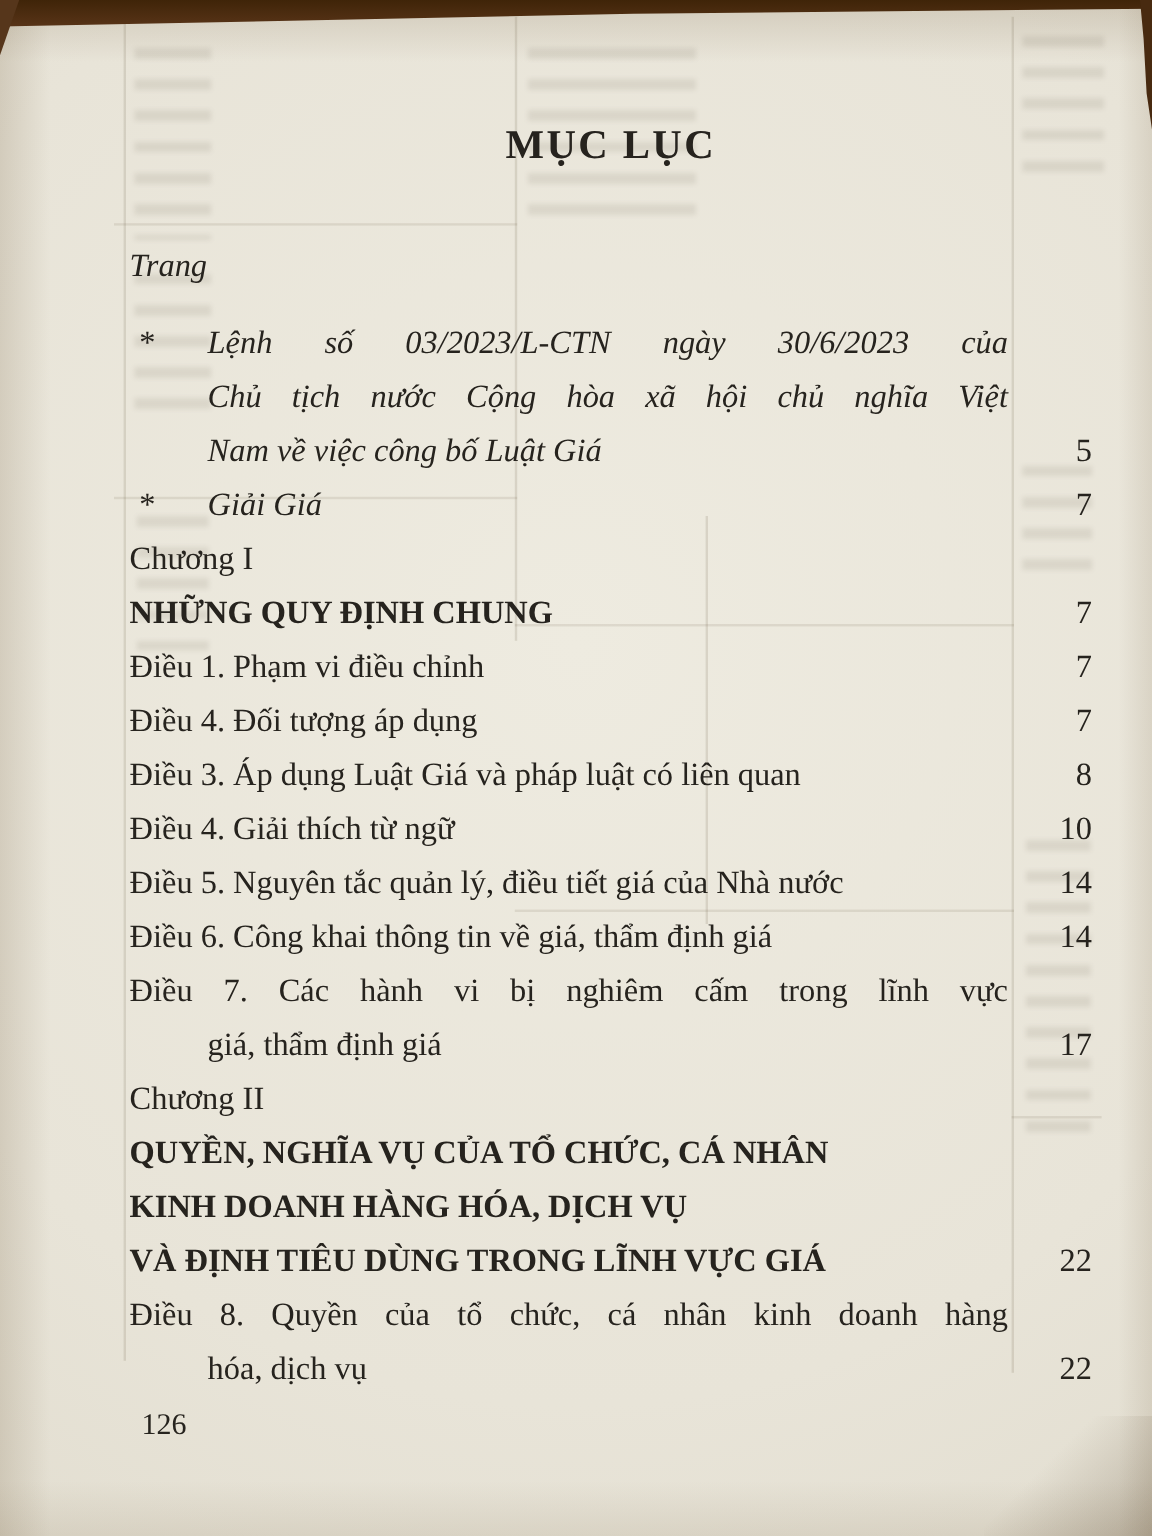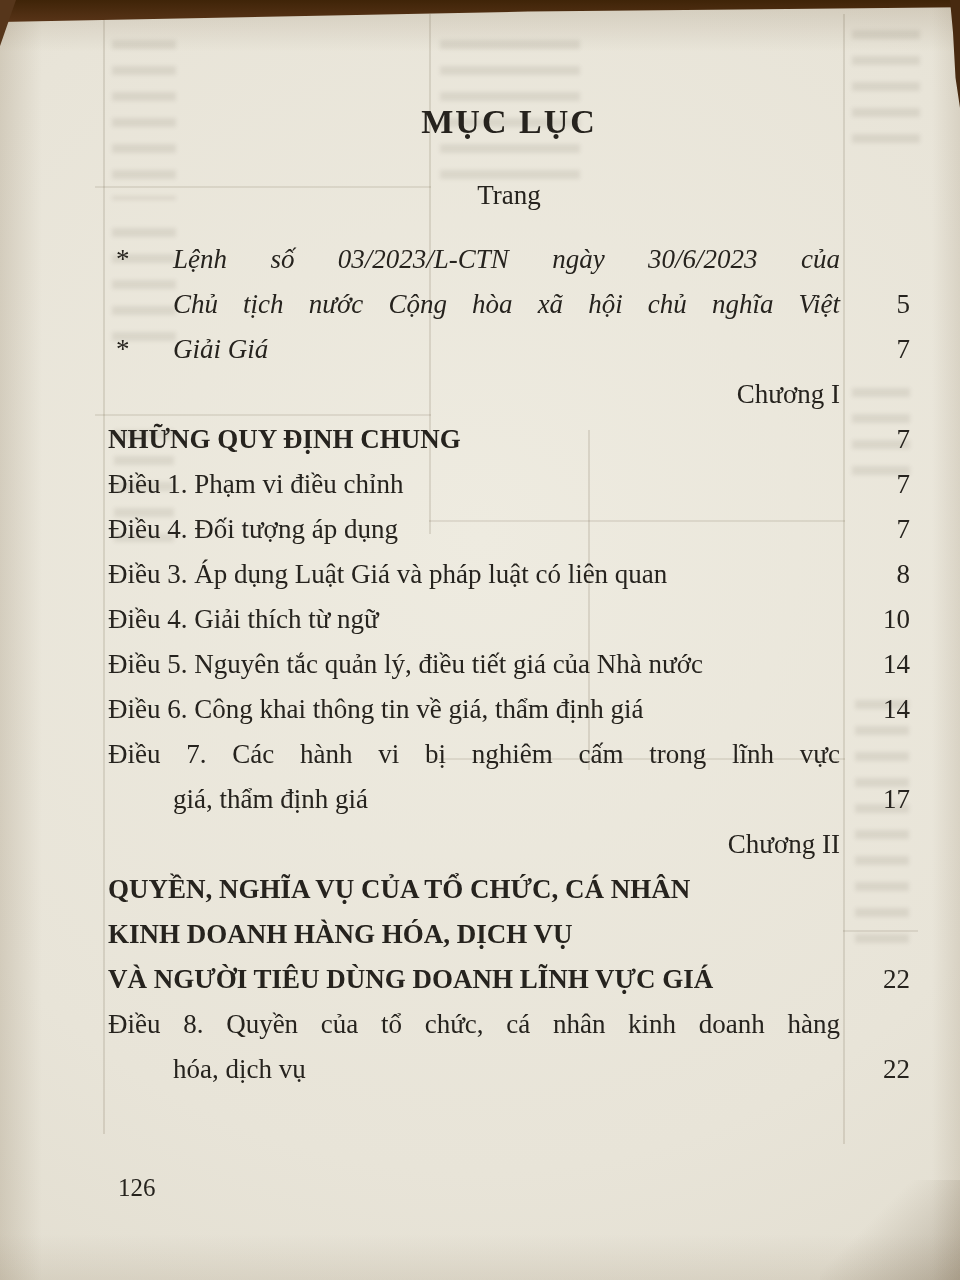--- a/index.html
+++ b/index.html
@@ -73,39 +73,39 @@
   .content {
     position: absolute; left: 108px; top: 84px; width: 802px;
     color: #26231e; font-size: 27px;
   }
   .page-title {
     margin: 18px 0 0 0;
     font-size: 34px; font-weight: bold; letter-spacing: 2px;
     line-height: 40px; text-align: center;
   }
   .trang-row {
-    margin-top: 33px; line-height: 40px;
-    text-align: center; 
+    margin-top: 59px; line-height: 40px;
+    text-align: left; font-style: italic;
   }
   .row { position: relative; padding-right: 70px; }
   .row.first { margin-top: 22px; }
   .line { line-height: 45px; }
   .j { text-align: justify; text-align-last: justify; }
   .pg {
     position: absolute; right: 0; bottom: 0;
     line-height: 45px; font-style: normal;
   }
   .entry { font-style: italic; }
   .entry .txt { padding-left: 65px; }
   .marker {
     position: absolute; left: 8px; top: 0;
     line-height: 45px; font-style: normal;
   }
   .cont { padding-left: 65px; }
-  .chapter-label .txt { text-align: right; font-family: Liberation Serif, serif; }
+  .chapter-label .txt { text-align: left; font-family: Liberation Serif, serif; }
   .chapter-title .txt { text-align: left; font-weight: bold; }
   .footer-pagenum {
     position: absolute; left: 118px; top: 1168px;
     font-size: 25px; color: #26231e; line-height: 40px;
   }
 </style>
 </head>
 <body>
 
 <div class="photo">
@@ -137,20 +137,21 @@
 
     <h1 class="page-title">MỤC LỤC</h1>
 
     <div class="trang-row">Trang</div>
 
     <div class="row entry first">
       <span class="marker">*</span>
       <div class="txt">
         <div class="line j">Lệnh số 03/2023/L-CTN ngày 30/6/2023 của</div>
         <div class="line j">Chủ tịch nước Cộng hòa xã hội chủ nghĩa Việt</div>
+        <div class="line">Nam về việc công bố Luật Giá</div>
       </div>
       <span class="pg">5</span>
     </div>
 
     <div class="row entry">
       <span class="marker">*</span>
       <div class="txt">
         <div class="line">Giải Giá</div>
       </div>
       <span class="pg">7</span>
@@ -217,21 +218,21 @@
     <div class="row chapter-label">
       <div class="txt">
           <div class="line">Chương II</div>
         </div>
     </div>
 
     <div class="row chapter-title">
       <div class="txt">
         <div class="line">QUYỀN, NGHĨA VỤ CỦA TỔ CHỨC, CÁ NHÂN</div>
         <div class="line">KINH DOANH HÀNG HÓA, DỊCH VỤ</div>
-        <div class="line">VÀ NGƯỜI TIÊU DÙNG DOANH LĨNH VỰC GIÁ</div>
+        <div class="line">VÀ ĐỊNH TIÊU DÙNG TRONG LĨNH VỰC GIÁ</div>
       </div>
       <span class="pg">22</span>
     </div>
 
     <div class="row article">
       <div class="txt">
         <div class="line j">Điều 8. Quyền của tổ chức, cá nhân kinh doanh hàng</div>
         <div class="line cont">hóa, dịch vụ</div>
       </div>
       <span class="pg">22</span>

